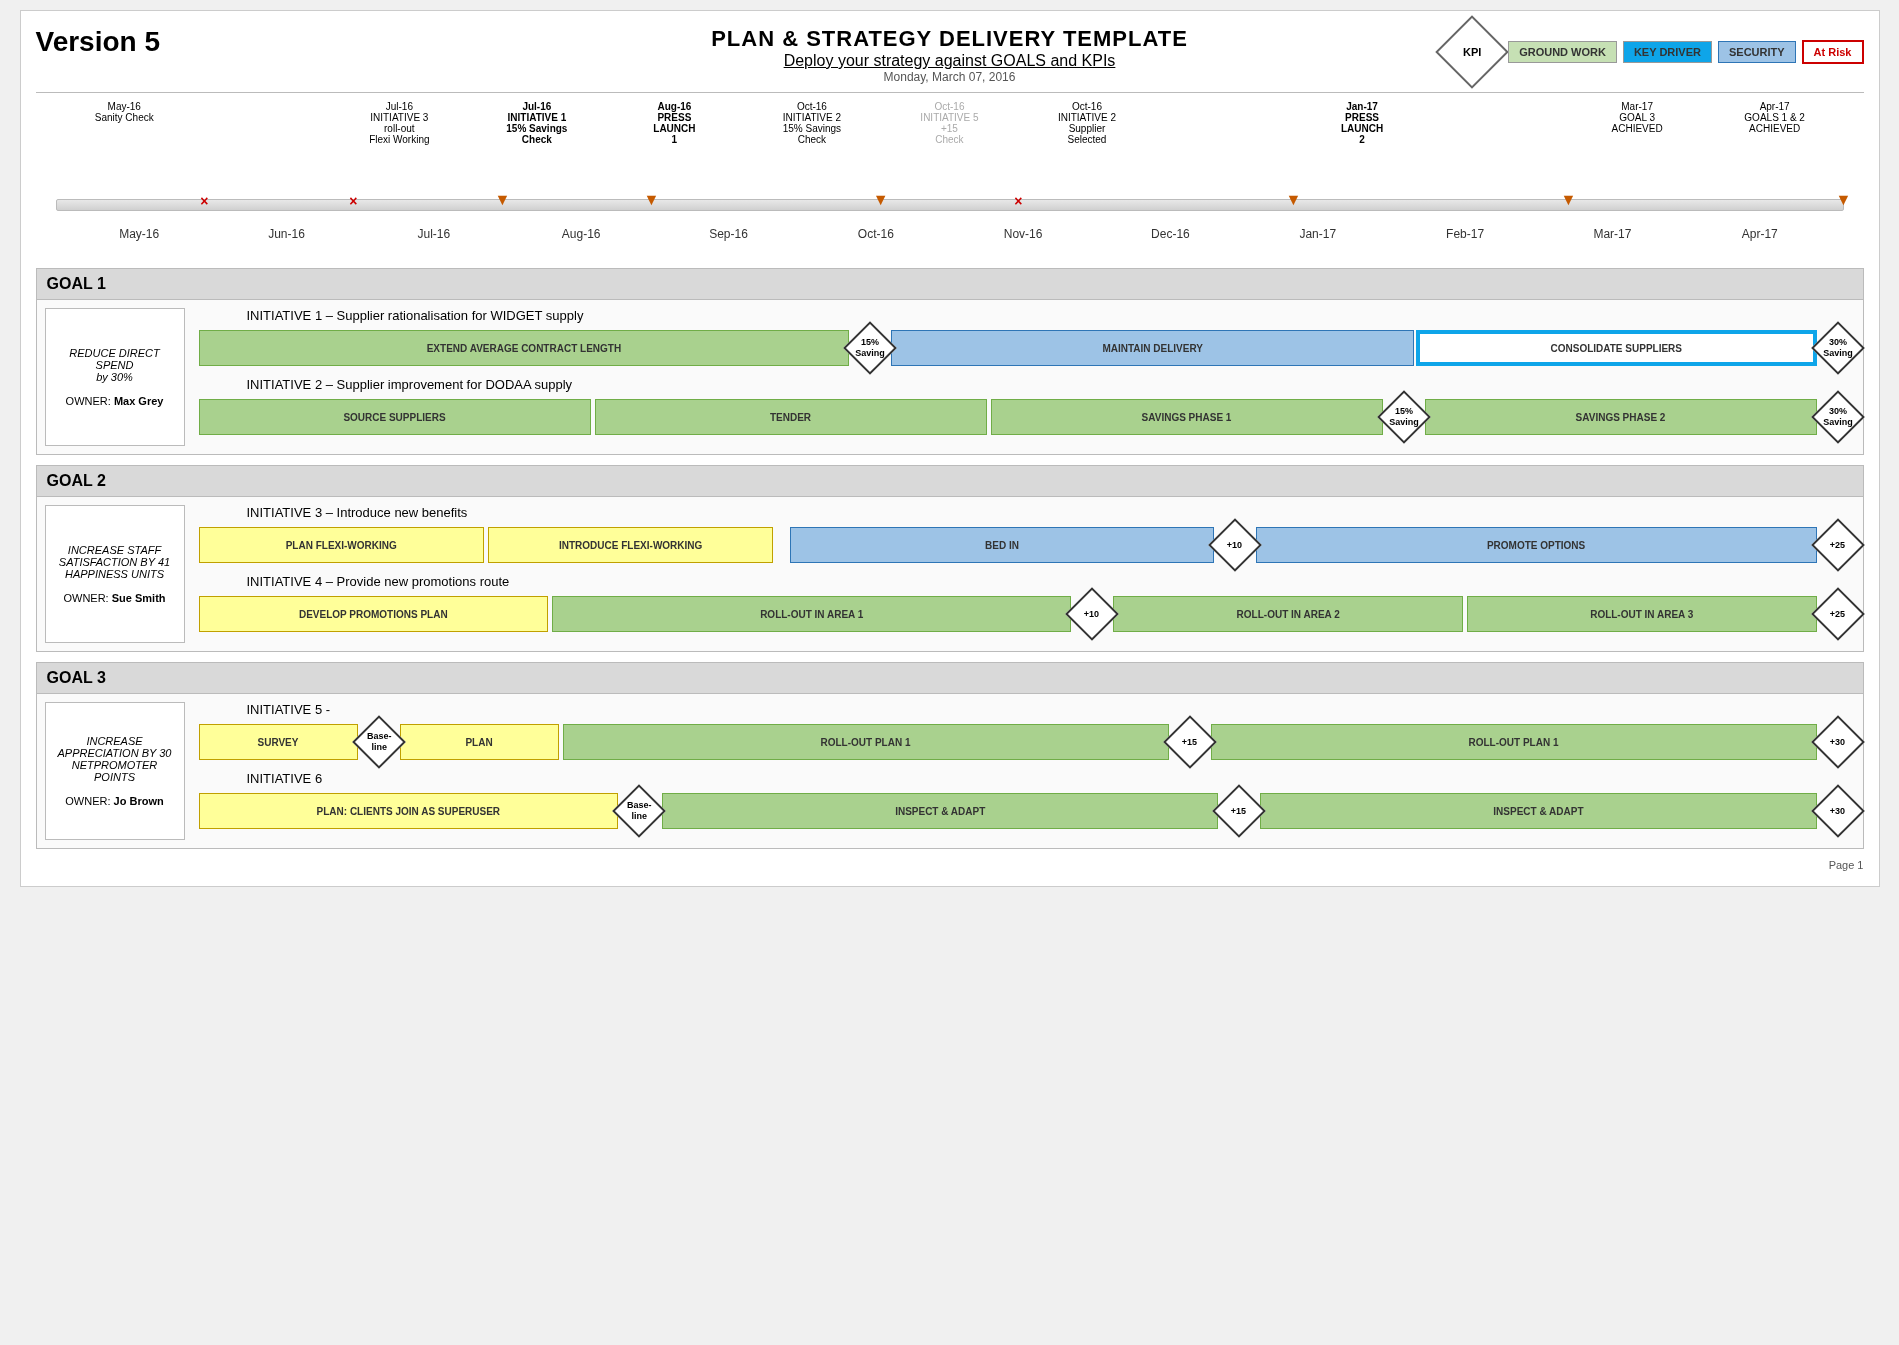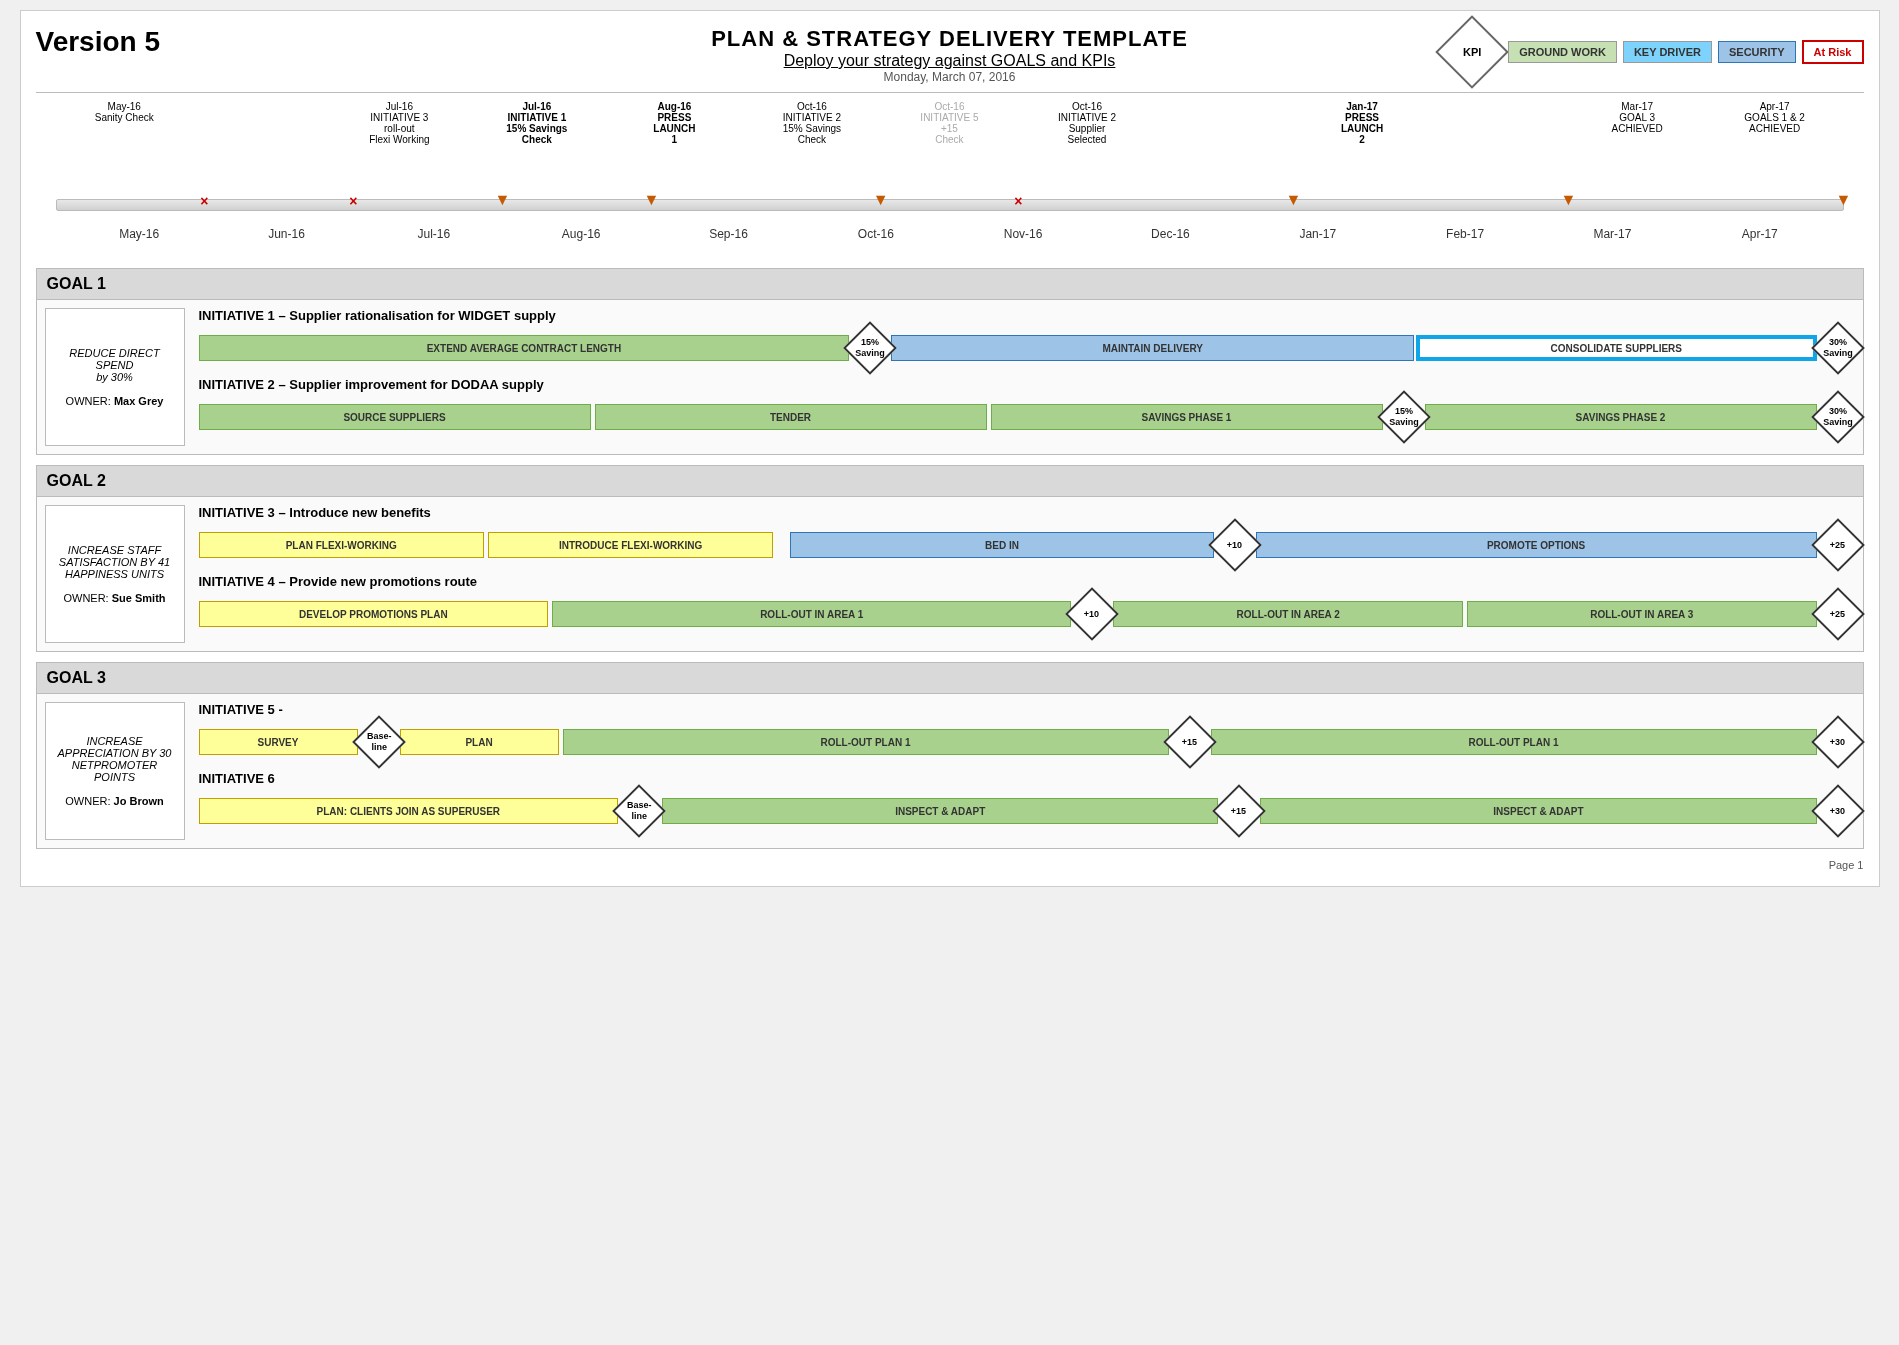--- a/index.html
+++ b/index.html
@@ -67,21 +67,21 @@
       font-size: 11px;
       font-weight: bold;
     }
     .legend-box {
       padding: 4px 10px;
       font-size: 11px;
       font-weight: bold;
       border: 1px solid #999;
     }
     .legend-ground { background: #c6e0b4; color: #333; }
-    .legend-key { background: #7dd3fc; color: #333; }
+    .legend-key { background: #0ea5e9; color: #333; }
     .legend-security { background: #9dc3e6; color: #333; border: 1px solid #2e75b6; }
     .legend-atrisk { background: white; color: #c00; border: 2px solid #c00; }
 
     
     .timeline-section {
       margin-bottom: 27px;
       position: relative;
     }
     .timeline-bar {
       position: absolute;
@@ -162,29 +162,30 @@
     }
     .goal-initiatives {
       flex: 1;
       padding: 8px 6px;
     }
     .initiative-block {
       margin-bottom: 10px;
     }
     .initiative-title {
       font-size: 13px;
-      font-weight: bold;
+      font-weight: normal;
       margin-bottom: 6px;
+      margin-left: 48px;
     }
     .bar-green { background: #a9d18e; border: 1px solid #70ad47; }
     .bar-blue { background: #9dc3e6; border: 1px solid #2e75b6; }
     .bar-yellow { background: #ffff99; border: 1px solid #c0a000; }
     .bar-red-outline { background: white; border: 4px solid #0ea5e9; }
     .phase-bar {
-      height: 26px;
+      height: 36px;
       display: flex;
       align-items: center;
       justify-content: center;
       font-size: 10px;
       font-weight: bold;
       color: #333;
       padding: 0 4px;
       white-space: nowrap;
     }
     .diamond-kpi {

